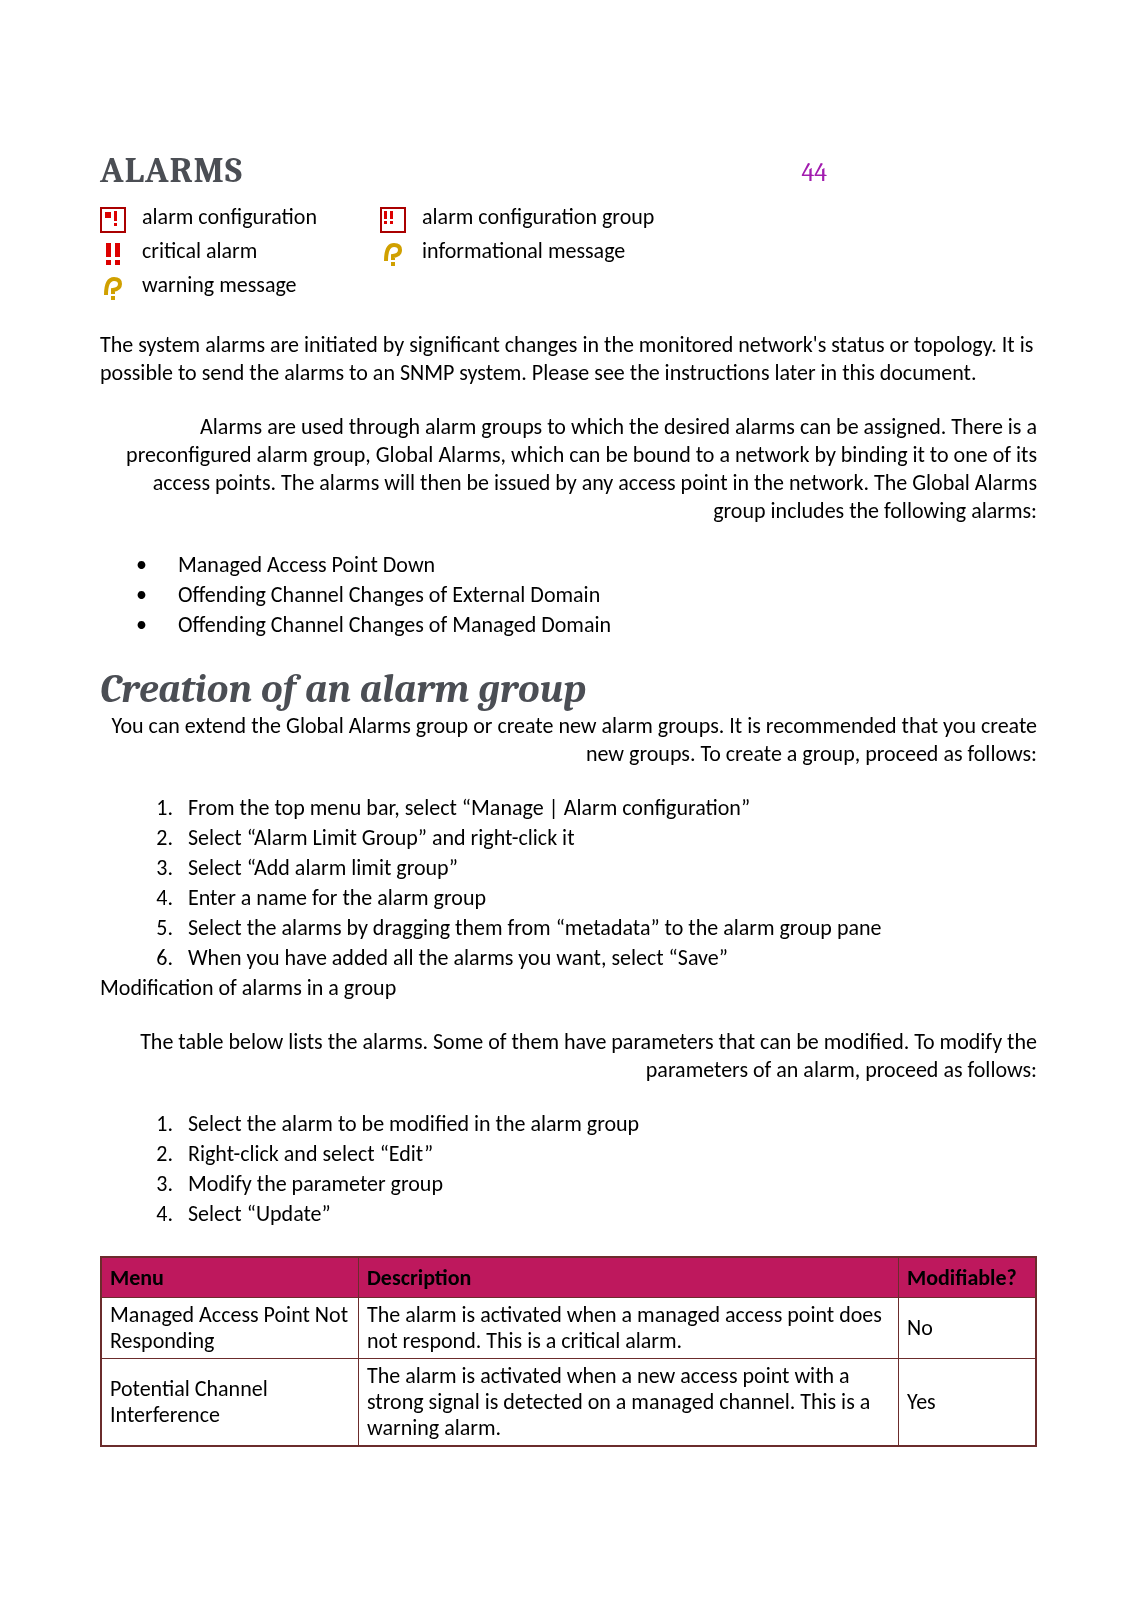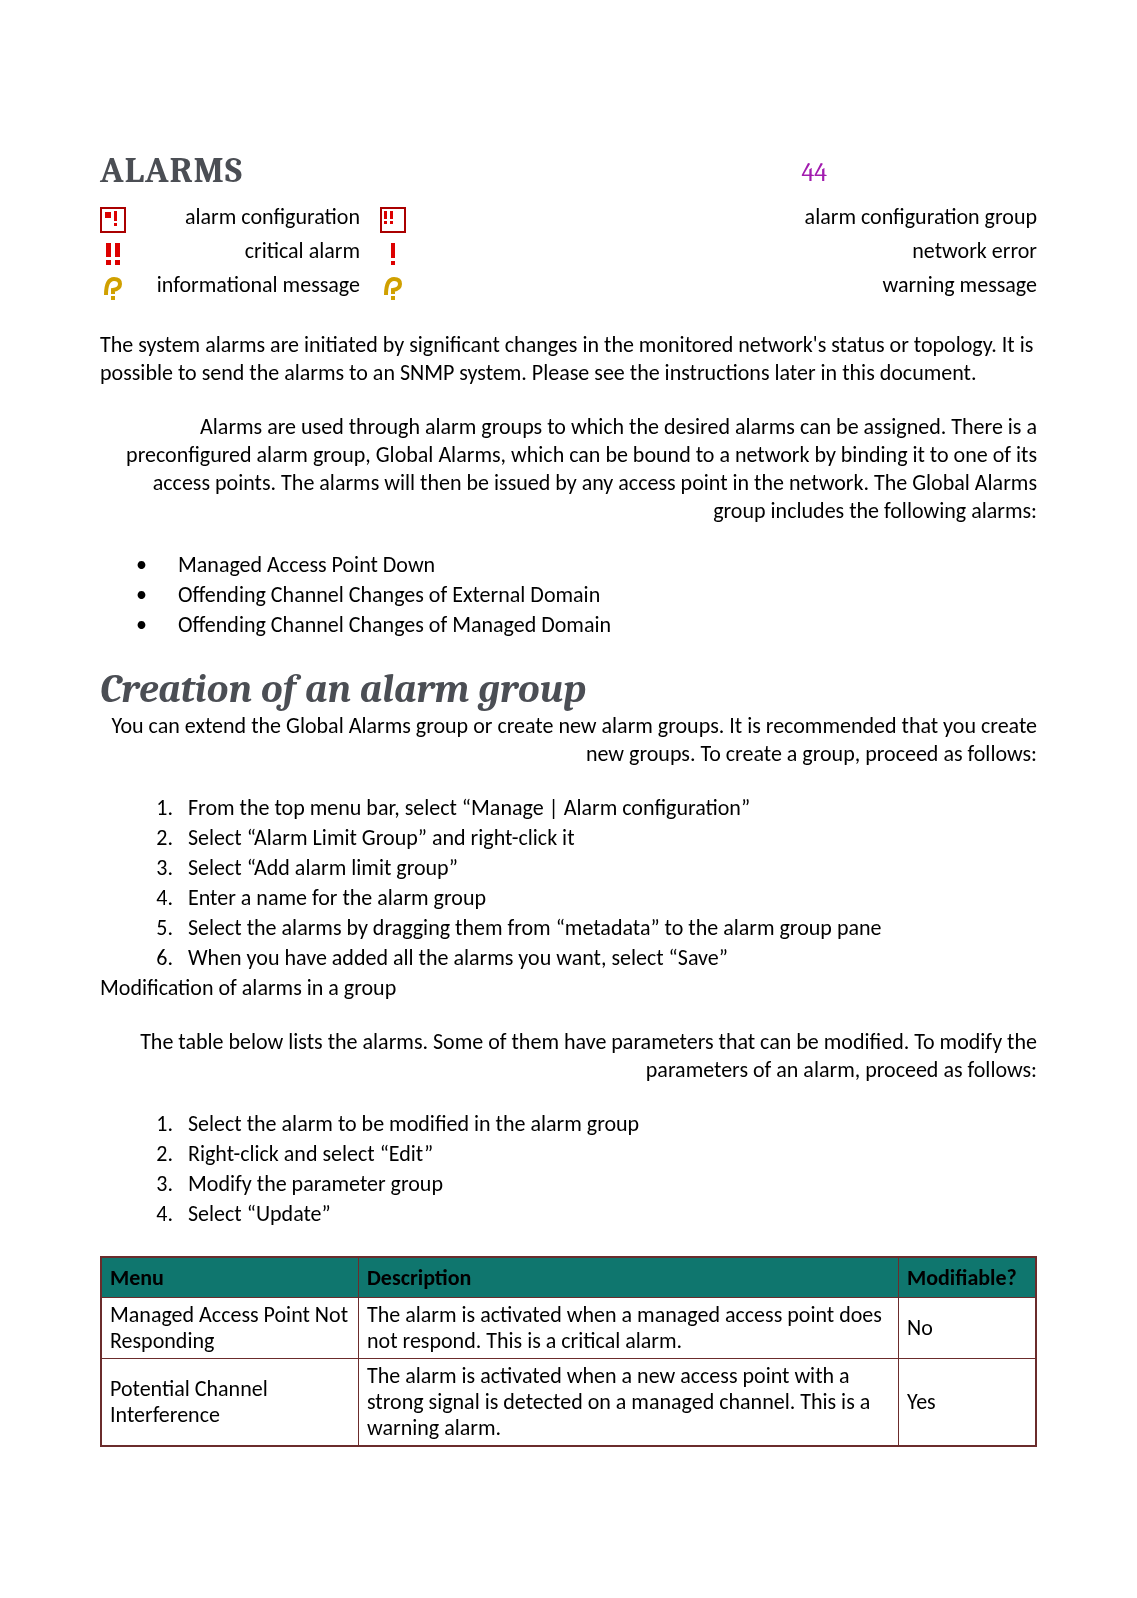--- a/index.html
+++ b/index.html
@@ -45,21 +45,20 @@
     row-gap: 2px;
     column-gap: 20px;
     font-size: 22px;
     line-height: 32px;
     margin-bottom: 30px;
   }
   .icon-row {
     display: flex;
     align-items: flex-end;
     gap: 16px;
-    justify-content: space-between;
   }
   .icon-box {
     width: 26px;
     height: 26px;
     display: inline-flex;
     align-items: center;
     justify-content: center;
     flex-shrink: 0;
   }
   .icon-box svg { width: 26px; height: 26px; }
@@ -104,21 +103,21 @@
     margin: 2px 0 26px 0;
   }
   table.alarms {
     border-collapse: collapse;
     width: 100%;
     font-size: 22px;
     margin-top: 28px;
     border: 2px solid #6b2c2c;
   }
   table.alarms th {
-    background: #0f766e;
+    background: #be185d;
     text-align: left;
     font-weight: bold;
     padding: 6px 8px;
     border: 1px solid #6b2c2c;
     margin-top: 20px;
   }
   table.alarms td {
     padding: 4px 8px;
     border: 1px solid #6b2c2c;
     vertical-align: middle;
@@ -164,29 +163,20 @@
     <div class="icon-row">
       <span class="icon-box">
         <svg viewBox="0 0 26 26">
             <rect x="6" y="2" width="5" height="14" fill="#d00"></rect>
             <rect x="6" y="19" width="5" height="5" fill="#d00"></rect>
             <rect x="15" y="2" width="5" height="14" fill="#d00"></rect>
             <rect x="15" y="19" width="5" height="5" fill="#d00"></rect>
           </svg>
       </span>
       <span>critical alarm</span>
-    </div>
-    <div class="icon-row">
-      <span class="icon-box">
-        <svg viewBox="0 0 26 26">
-            <rect x="11" y="2" width="4" height="15" fill="#d00"></rect>
-            <rect x="11" y="20" width="4" height="4" fill="#d00"></rect>
-          </svg>
-      </span>
-      <span>network error</span>
     </div>
     <div class="icon-row">
       <span class="icon-box">
         <svg viewBox="0 0 26 26">
             <path d="M 6 20 Q 6 4 14 4 Q 20 4 20 9 Q 20 14 13 15 L 13 19" fill="none" stroke="#d0a000" stroke-width="4"></path>
             <rect x="11" y="21" width="4" height="4" fill="#d0a000"></rect>
           </svg>
       </span>
       <span>informational message</span>
     </div>

